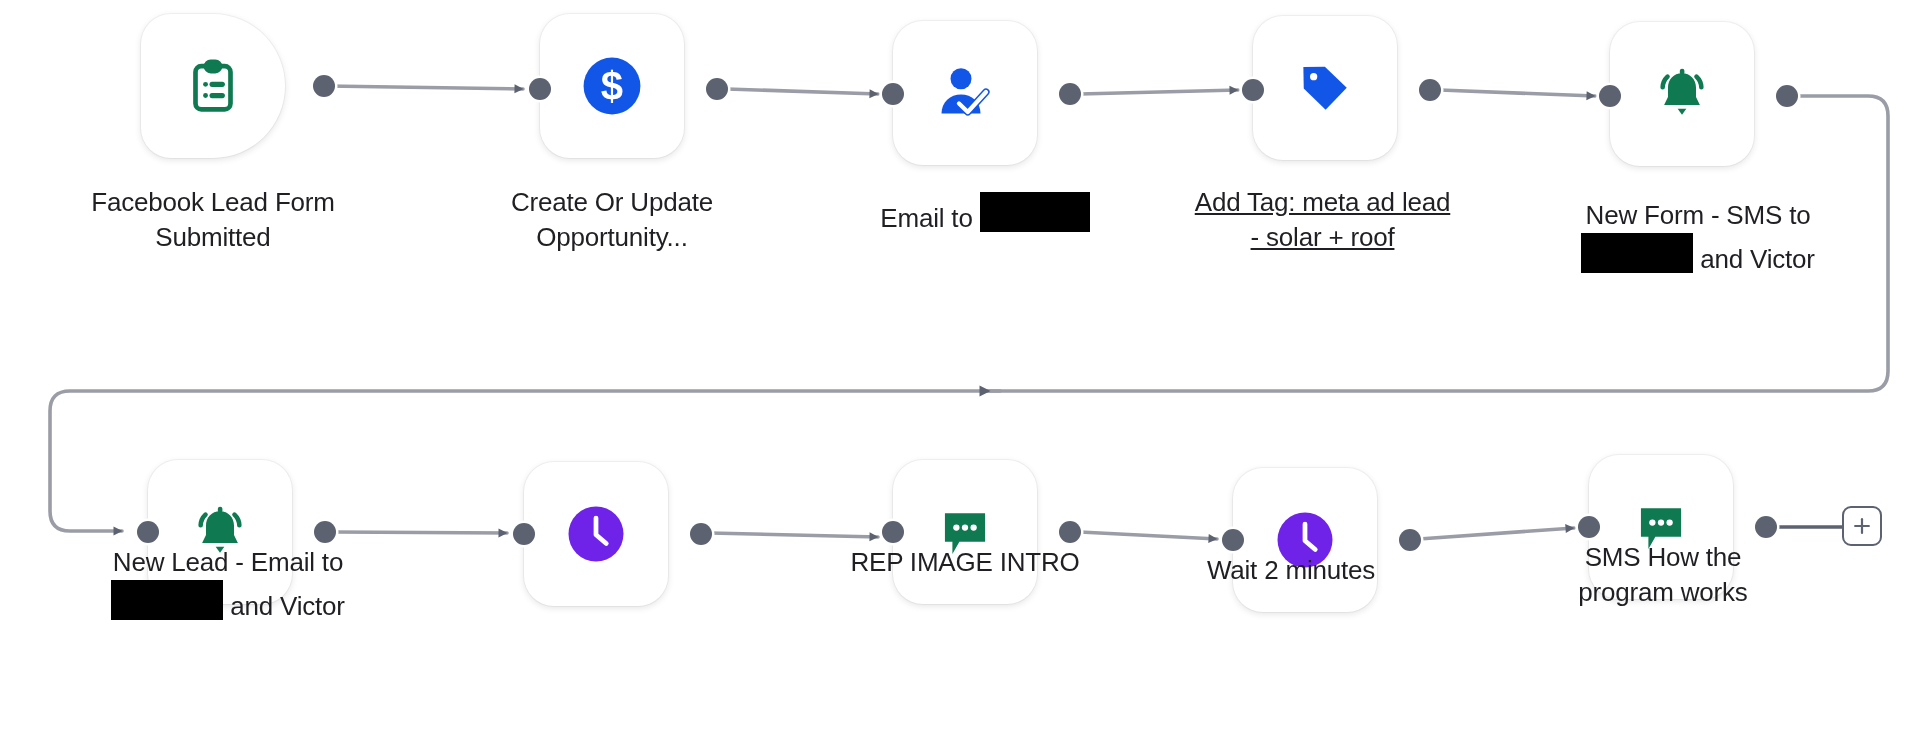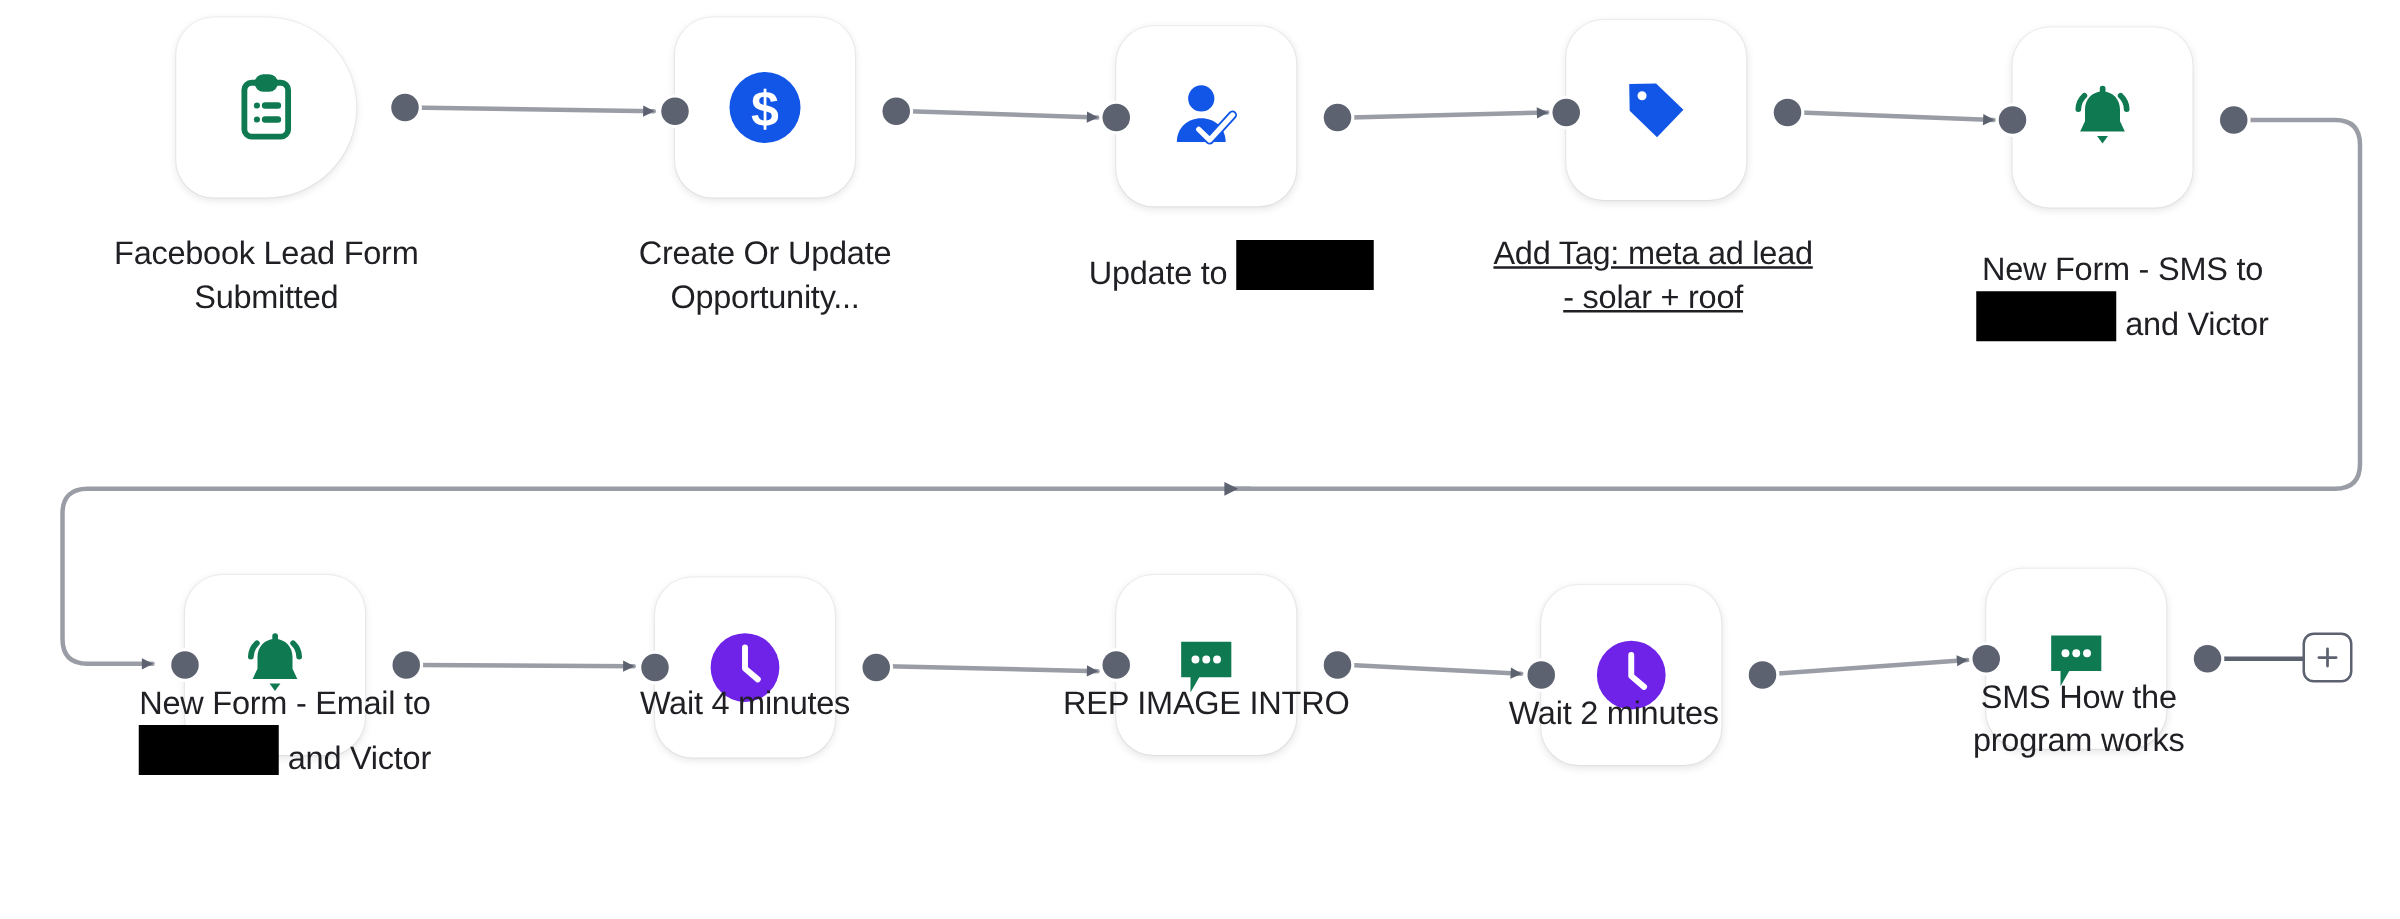--- a/index.html
+++ b/index.html
@@ -161,21 +161,21 @@
       <svg width="60" height="60" viewBox="0 0 24 24">
         <circle cx="10.4" cy="6.3" r="4.2" fill="#1256e8"></circle>
         <path d="M2.6 20.2 C2.6 15.6 6.1 12.6 10.4 12.6 C14.7 12.6 18.2 15.6 18.2 20.2 Z" fill="#1256e8"></path>
         <path d="M9.6 16.2 L13.1 19.6 L20.4 11.6" stroke="#1256e8" stroke-width="2.9" fill="none" stroke-linecap="round" stroke-linejoin="round"></path>
         <path d="M9.6 16.2 L13.1 19.6 L20.4 11.6" stroke="#ffffff" stroke-width="1.7" fill="none" stroke-linecap="round" stroke-linejoin="round"></path>
       </svg>
     </span>
   </div>
   <div class="port" style="left:882px; top:83px;"></div>
   <div class="port" style="left:1059px; top:83px;"></div>
-  <div class="label" style="left:835px; top:192px; width:300px;"><span>Update to </span><span class="redact" style="width:110px; height:40px;"></span></div>
+  <div class="label" style="left:835px; top:192px; width:300px;"><span>Email to </span><span class="redact" style="width:110px; height:40px;"></span></div>
 
   <div class="node" style="left:1253px; top:16px;">
     <span class="glyph">
       <svg width="58" height="58" viewBox="0 0 24 24">
         <path d="M3.2 3.2 L12.1 3.2 L21.0 12.1 L12.1 21.0 L3.2 12.1 Z" fill="#1256e8" transform="rotate(-1 12 12)"></path>
         <circle cx="7.3" cy="7.3" r="1.5" fill="#ffffff"></circle>
       </svg>
     </span>
   </div>
   <div class="port" style="left:1242px; top:79px;"></div>
@@ -206,33 +206,32 @@
                  L17.8 9.4 C17.8 6.0 15.5 3.4 12 3.4 Z" fill="#0f7a52"></path>
         <rect x="11.1" y="1.5" width="1.9" height="2.6" rx="0.9" fill="#0f7a52"></rect>
         <path d="M10.2 18.1 L13.8 18.1 L12 20.6 Z" fill="#0f7a52"></path>
         <path d="M4.0 9.2 A6.3 6.3 0 0 1 6.0 4.8" stroke="#0f7a52" stroke-width="1.9" fill="none" stroke-linecap="round"></path>
         <path d="M20.0 9.2 A6.3 6.3 0 0 0 18.0 4.8" stroke="#0f7a52" stroke-width="1.9" fill="none" stroke-linecap="round"></path>
       </svg>
     </span>
   </div>
   <div class="port" style="left:137px; top:521px;"></div>
   <div class="port" style="left:314px; top:521px;"></div>
-  <div class="label" style="left:58px; top:545px; width:340px;"><span>New Form - Email to</span><br><span class="redact" style="width:112px; height:40px;"></span><span> and Victor</span></div>
+  <div class="label" style="left:58px; top:545px; width:340px;"><span>New Lead - Email to</span><br><span class="redact" style="width:112px; height:40px;"></span><span> and Victor</span></div>
 
   <div class="node" style="left:524px; top:462px;">
     <span class="glyph">
       <svg width="60" height="60" viewBox="0 0 24 24">
         <circle cx="12" cy="12" r="11" fill="#6f22e8"></circle>
         <path d="M12 5.6 L12 12.3 L16.1 15.8" stroke="#ffffff" stroke-width="1.9" fill="none" stroke-linecap="round" stroke-linejoin="round"></path>
       </svg>
     </span>
   </div>
   <div class="port" style="left:513px; top:523px;"></div>
   <div class="port" style="left:690px; top:523px;"></div>
-  <div class="label" style="left:426px; top:545px; width:340px;">Wait 4 minutes</div>
 
   <div class="node" style="left:893px; top:460px;">
     <span class="glyph">
       <svg width="56" height="56" viewBox="0 0 24 24">
         <path d="M3.4 4.0 L20.6 4.0 L20.6 16.2 L9.6 16.2 L6.6 21.4 L6.6 16.2 L3.4 16.2 Z" fill="#0f7a52"></path>
         <circle cx="8.3" cy="10.1" r="1.35" fill="#ffffff"></circle>
         <circle cx="12.0" cy="10.1" r="1.35" fill="#ffffff"></circle>
         <circle cx="15.7" cy="10.1" r="1.35" fill="#ffffff"></circle>
       </svg>
     </span>

